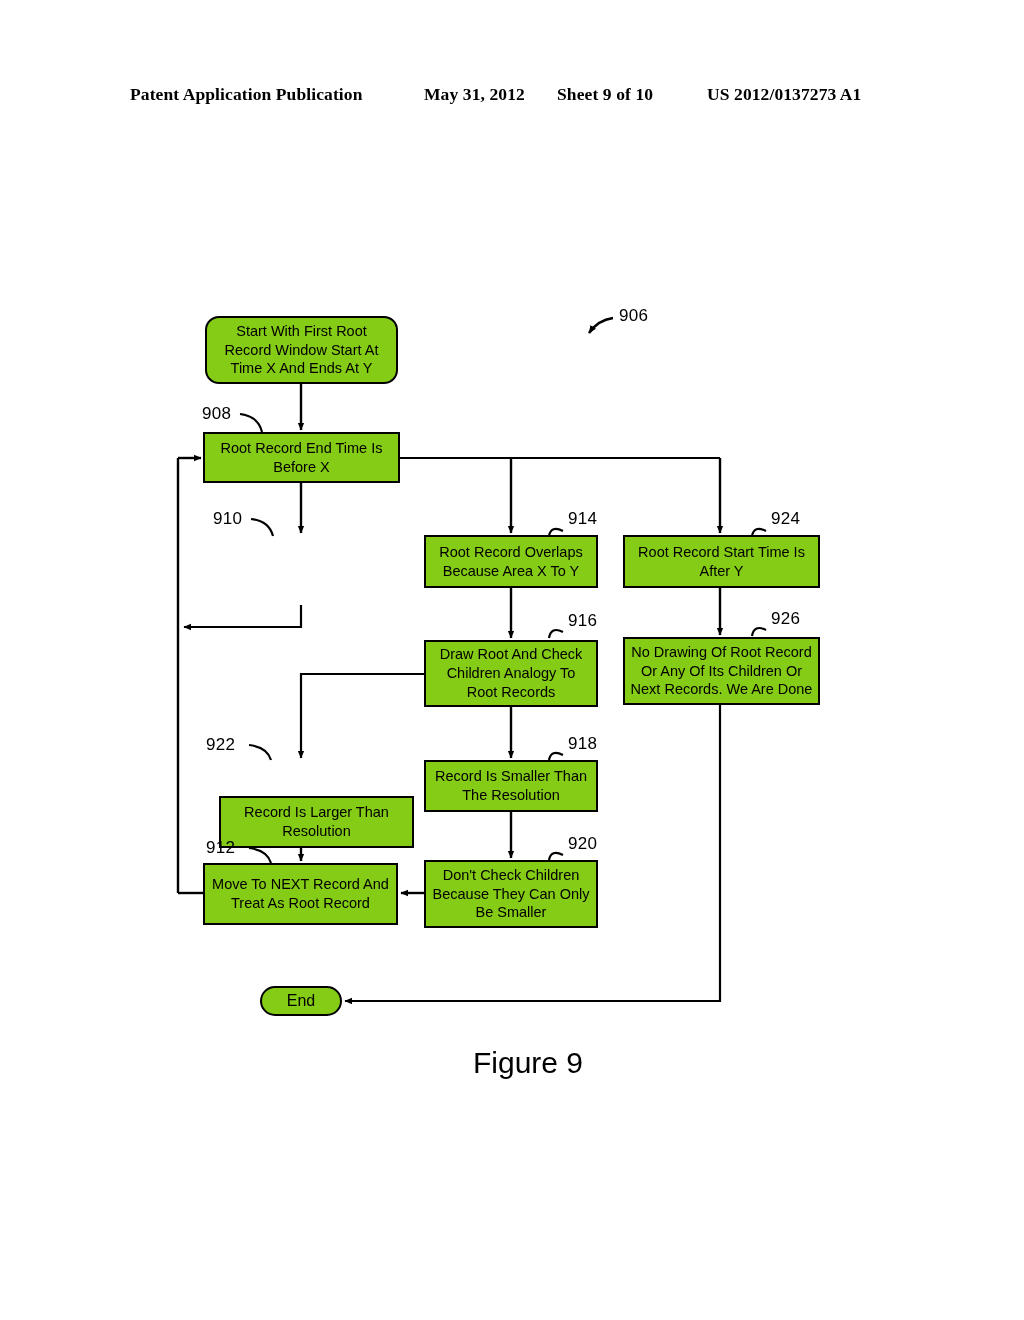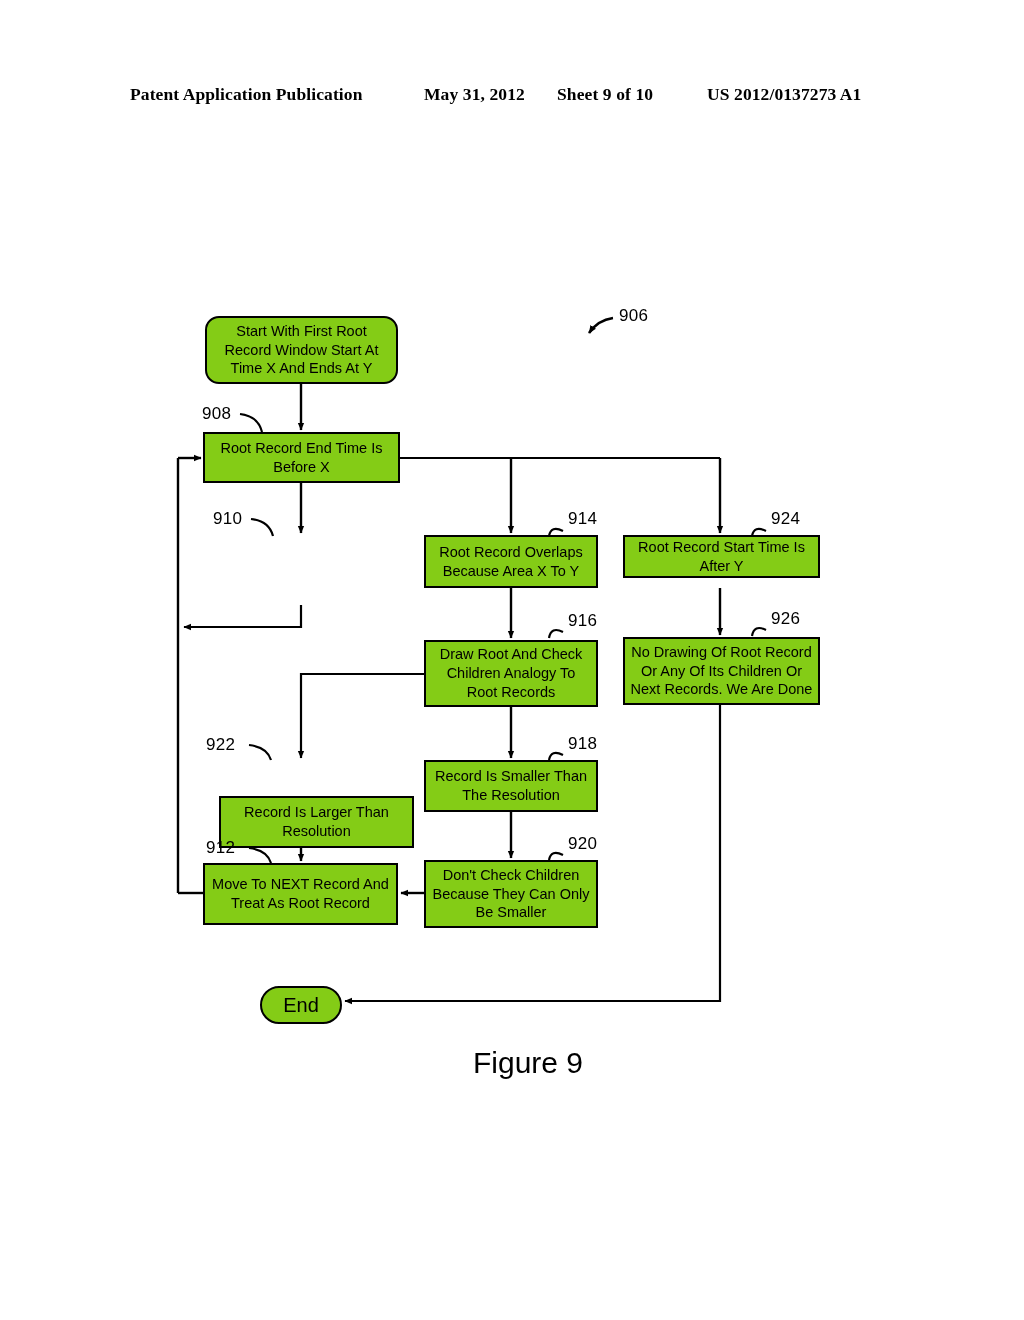--- a/index.html
+++ b/index.html
@@ -168,35 +168,35 @@
     </g>
   </svg>
 
   <div class="node terminator" style="left:205px; top:316px; width:193px; height:68px;">Start With First Root Record Window Start At Time X And Ends At Y</div>
 
   <div class="node" style="left:203px; top:432px; width:197px; height:51px;">Root Record End Time Is Before X</div>
 
 
   <div class="node" style="left:424px; top:535px; width:174px; height:53px;">Root Record Overlaps Because Area X To Y</div>
 
-  <div class="node" style="left:623px; top:535px; width:197px; height:43px;">Root Record Start Time Is After Y</div>
+  <div class="node" style="left:623px; top:535px; width:197px; height:53px;">Root Record Start Time Is After Y</div>
 
   <div class="node" style="left:424px; top:640px; width:174px; height:67px;">Draw Root And Check Children Analogy To Root Records</div>
 
   <div class="node" style="left:623px; top:637px; width:197px; height:68px;">No Drawing Of Root Record Or Any Of Its Children Or Next Records. We Are Done</div>
 
   <div class="node" style="left:203px; top:796px; width:195px; height:52px;margin-left:16px;">Record Is Larger Than Resolution</div>
 
   <div class="node" style="left:424px; top:760px; width:174px; height:52px;">Record Is Smaller Than The Resolution</div>
 
   <div class="node" style="left:203px; top:863px; width:195px; height:62px;">Move To NEXT Record And Treat As Root Record</div>
 
   <div class="node" style="left:424px; top:860px; width:174px; height:68px;">Don't Check Children Because They Can Only Be Smaller</div>
 
-  <div class="node pill" style="left:260px; top:986px; width:82px; height:38px; font-size:20px;">End</div>
+  <div class="node pill" style="left:260px; top:986px; width:82px; height:30px; font-size:16px;">End</div>
 
   <div class="ref-num" style="left:619px; top:306px;">906</div>
 
   <div class="ref-num" style="left:202px; top:404px;">908</div>
 
   <div class="ref-num" style="left:213px; top:509px;">910</div>
 
   <div class="ref-num" style="left:568px; top:509px;">914</div>
 
   <div class="ref-num" style="left:771px; top:509px;">924</div>

